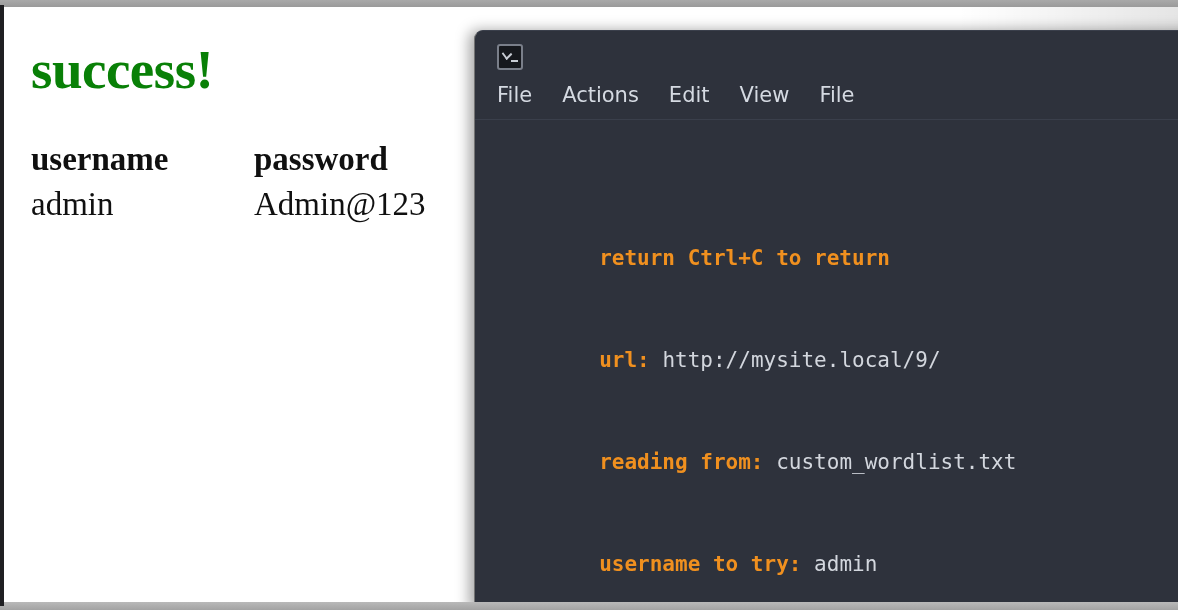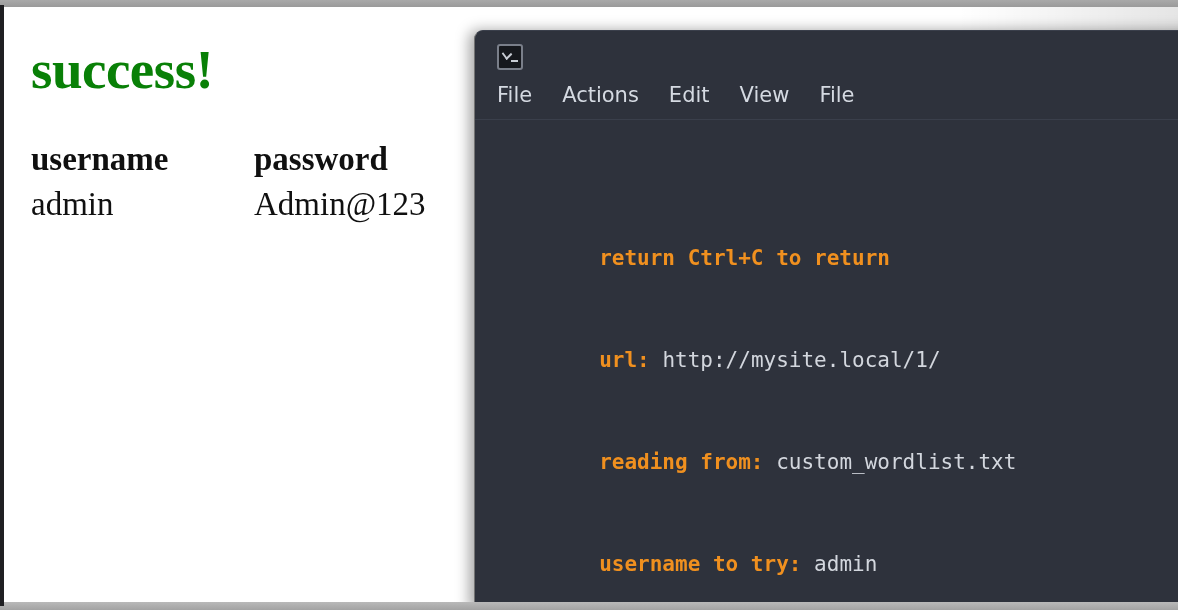--- a/index.html
+++ b/index.html
@@ -197,21 +197,21 @@
       <span class="term-menu-item">File</span>
     </div>
 
     <div class="term-sep"></div>
 
     <div class="term-body">
       <div class="term-line">
         <span class="k-orange">return Ctrl+C to return</span>
       </div>
       <div class="term-line">
-        <span class="k-orange">url:</span><span> </span><span class="v-plain">http://mysite.local/1/</span>
+        <span class="k-orange">url:</span><span> </span><span class="v-plain">http://mysite.local/9/</span>
       </div>
       <div class="term-line">
         <span class="k-orange">reading from:</span><span> </span><span class="v-plain">custom_wordlist.txt</span>
       </div>
       <div class="term-line">
         <span class="k-orange">username to try:</span><span> </span><span class="v-plain">admin</span>
       </div>
       
       
       

